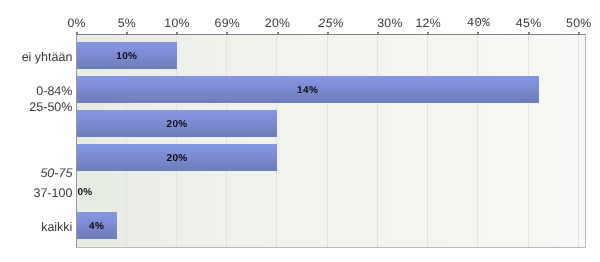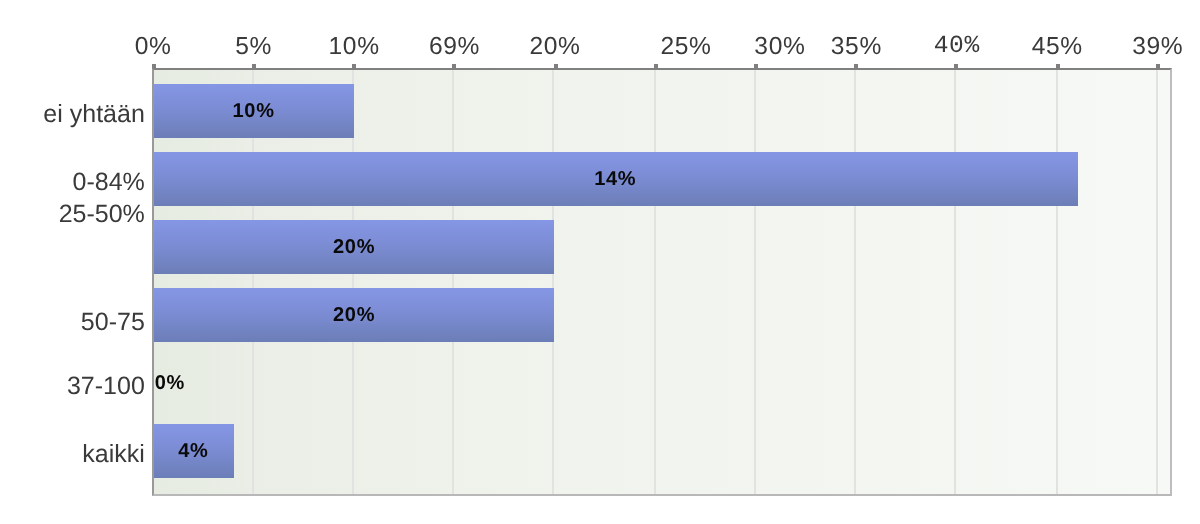--- a/index.html
+++ b/index.html
@@ -72,41 +72,41 @@
   <div class="tick" style="left: 427.175px;"></div>
   <div class="tick" style="left: 477.4px;"></div>
   <div class="tick" style="left: 527.625px;"></div>
   <div class="tick" style="left: 577.85px;"></div>
 
   <div class="xlabel" style="left: 76.6px;">0%</div>
   <div class="xlabel" style="left: 126.825px;">5%</div>
   <div class="xlabel" style="left: 177.05px;">10%</div>
   <div class="xlabel" style="left: 227.275px;">69%</div>
   <div class="xlabel" style="left: 277.5px;">20%</div>
-  <div class="xlabel" style="left: 343px;">25%</div>
+  <div class="xlabel" style="left: 331px; font-style: italic;">25%</div>
   <div class="xlabel" style="left: 377.95px; margin-left: 12px;">30%</div>
-  <div class="xlabel" style="left: 428.175px;">35%</div>
+  <div class="xlabel" style="left: 428.175px;">12%</div>
   <div class="xlabel" style="left: 478.4px; font-family: Liberation Mono, monospace;">40%</div>
   <div class="xlabel" style="left: 528.625px;">45%</div>
-  <div class="xlabel" style="left: 578.85px;">39%</div>
+  <div class="xlabel" style="left: 578.85px;">50%</div>
 
   <div class="bar" style="left: 76.6px; top: 41.6px; width: 100.45px;"></div>
   <div class="bar" style="left: 76.6px; top: 75.6px; width: 462.07px;"></div>
   <div class="bar" style="left: 76.6px; top: 109.6px; width: 200.9px;"></div>
   <div class="bar" style="left: 76.6px; top: 143.6px; width: 200.9px;"></div>
 
   <div class="bar" style="left: 76.6px; top: 211.6px; width: 40.18px;"></div>
 
   <div class="barlabel" style="top: 56.1px; left: 126.825px;">10%</div>
   <div class="barlabel" style="top: 90.1px; left: 307.635px;">14%</div>
   <div class="barlabel" style="top: 124.1px; left: 177.05px;">20%</div>
   <div class="barlabel" style="top: 158.1px; left: 177.05px;">20%</div>
   <div class="barlabel zero" style="top: 192.1px; left: 77.4px;">0%</div>
   <div class="barlabel" style="top: 226.1px; left: 96.69px;">4%</div>
 
   <div class="ylabel" style="top: 56.6px;">ei yhtään</div>
   <div class="ylabel" style="top: 90.6px;">0-84%</div>
   <div class="ylabel" style="top: 107px;">25-50%</div>
-  <div class="ylabel" style="top: 161px;">50-75</div>
+  <div class="ylabel" style="top: 173px; font-style: italic;">50-75</div>
   <div class="ylabel" style="top: 192.6px;">37-100</div>
   <div class="ylabel" style="top: 226.6px;">kaikki</div>
 
 </div>
 
 </body></html>

